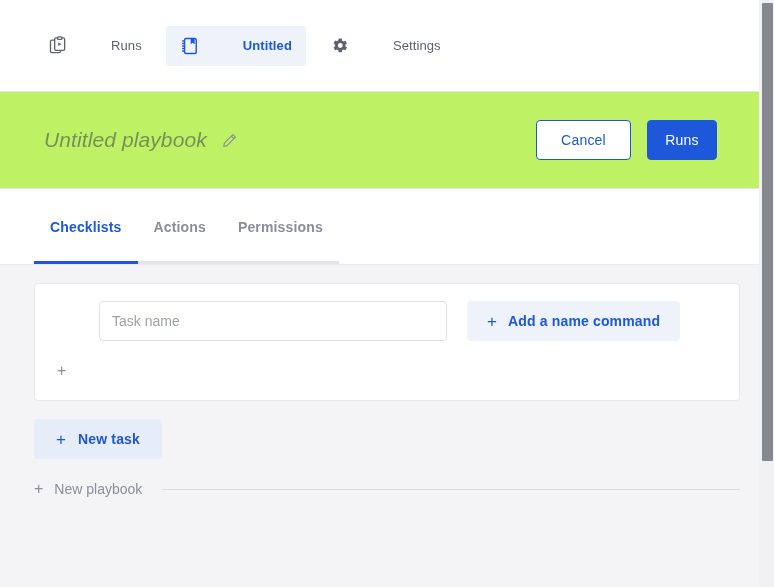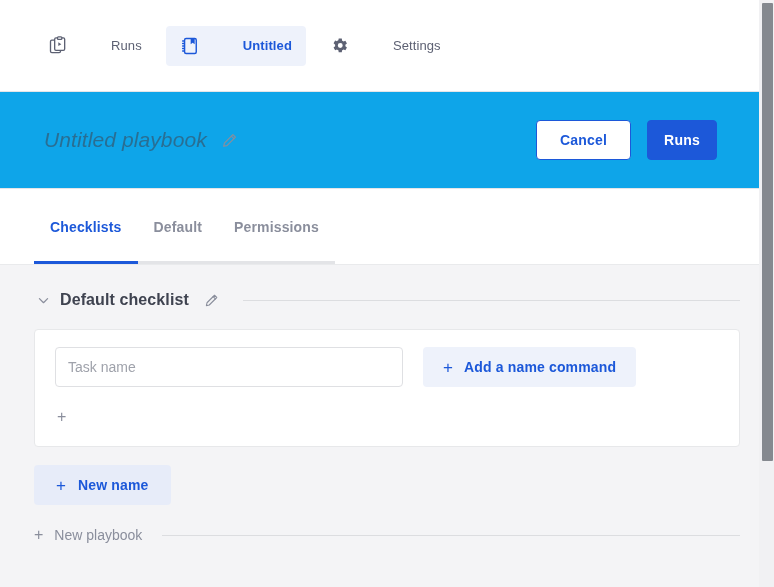--- a/index.html
+++ b/index.html
@@ -54,21 +54,21 @@
     background: #eef2fb;
     color: #1c58d9;
     font-weight: 600;
   }
   .nav-item.active .nav-label { color: #1c58d9; }
   .nav-ico { display: block; width: 20px; height: 20px; flex: 0 0 20px; }
 
   
   .titlebar {
     height: 97px;
-    background: #0ea5e9;
+    background: #bef264;
     border-bottom: 1px solid #e4e5e8;
     display: flex;
     align-items: center;
     padding: 0 57px 0 44px;
     box-sizing: border-box;
   }
   .pb-title {
     font-size: 21px;
     font-style: italic;
     color: #72768191;
@@ -82,21 +82,21 @@
     cursor: pointer;
     display: inline-flex;
     align-items: center;
     justify-content: center;
   }
   .spacer { flex: 1 1 auto; }
   .btn {
     height: 40px;
     border-radius: 4px;
     font-size: 14px;
-    font-weight: 700;
+    font-weight: 400;
     display: inline-flex;
     align-items: center;
     justify-content: center;
     cursor: pointer;
     box-sizing: border-box;
     letter-spacing: .2px;
   }
   .btn-cancel {
     width: 95px;
     background: #ffffff;
@@ -184,20 +184,21 @@
     margin: 18px 34px 0 34px;
     background: #ffffff;
     border: 1px solid #e7e8ea;
     border-radius: 4px;
     padding: 17px 20px 20px 20px;
     box-sizing: border-box;
   }
   .card-row {
     display: flex;
     align-items: flex-end;
+    margin-left: 44px;
   }
   .task-input {
     width: 348px;
     height: 40px;
     border: 1px solid #dfe0e3;
     border-radius: 4px;
     padding: 0 12px;
     box-sizing: border-box;
     font-family: "Liberation Sans", sans-serif;
     font-size: 14px;
@@ -349,64 +350,49 @@
     <div class="btn btn-cancel">Cancel</div>
     <div class="btn btn-save">Runs</div>
   </div>
 
   <div class="tabs-bar">
     <div class="tab active">
       <span>Checklists</span>
       <span class="tab-underline"></span>
     </div>
     <div class="tab">
-      <span>Default</span>
+      <span>Actions</span>
       <span class="tab-underline"></span>
     </div>
     <div class="tab">
       <span>Permissions</span>
       <span class="tab-underline"></span>
     </div>
   </div>
 
   <div class="content">
 
-    <div class="checklist-header">
-      <span class="chev-btn">
-        <svg viewBox="0 0 24 24" width="15" height="15" fill="none" stroke="#8a8e9c" stroke-width="2" stroke-linecap="round" stroke-linejoin="round">
-          <path d="M5.5 9l6.5 6.5L18.5 9"></path>
-        </svg>
-      </span>
-      <span class="checklist-title">Default checklist</span>
-      <span class="pencil-btn">
-        <svg viewBox="0 0 24 24" width="15" height="15" fill="none" stroke="#8a8e9c" stroke-width="1.7" stroke-linecap="round" stroke-linejoin="round">
-          <path d="M16.8 3.6l3.6 3.6L8.4 19.2l-4.6 1 1-4.6z"></path>
-          <path d="M14.6 5.8l3.6 3.6"></path>
-        </svg>
-      </span>
-      <span class="rule"></span>
-    </div>
 
     <div class="card">
       <div class="card-row">
         <input class="task-input" type="text" placeholder="Task name" style="">
         <div class="slash-btn">
           <span class="plus-glyph">+</span>
           <span>Add a name command</span>
         </div>
       </div>
 
       <div class="add-desc">
         <span class="plus-glyph">+</span>
       </div>
     </div>
 
     <div class="new-task-btn">
       <span class="plus-glyph">+</span>
-      <span>New name</span>
+      <span>New task</span>
     </div>
 
     <div class="new-checklist-row">
       <div class="new-checklist-link">
         <span class="plus-glyph">+</span>
         <span>New playbook</span>
       </div>
       <span class="rule"></span>
     </div>
 

